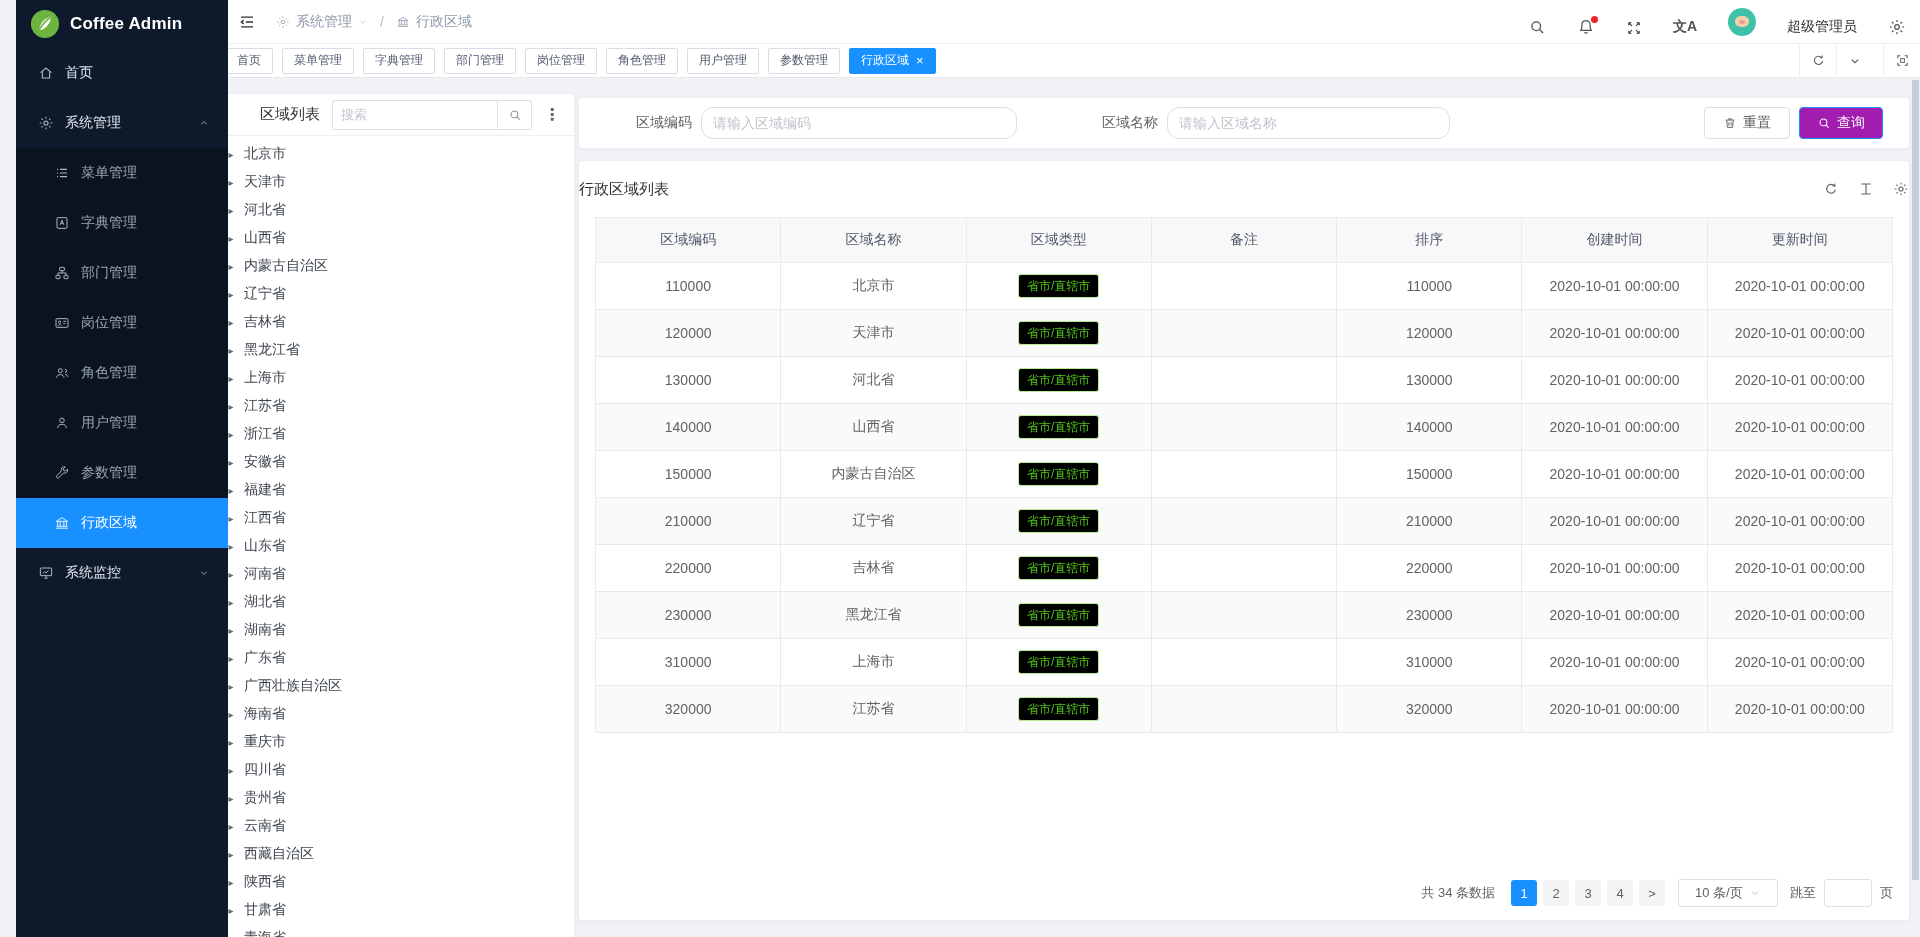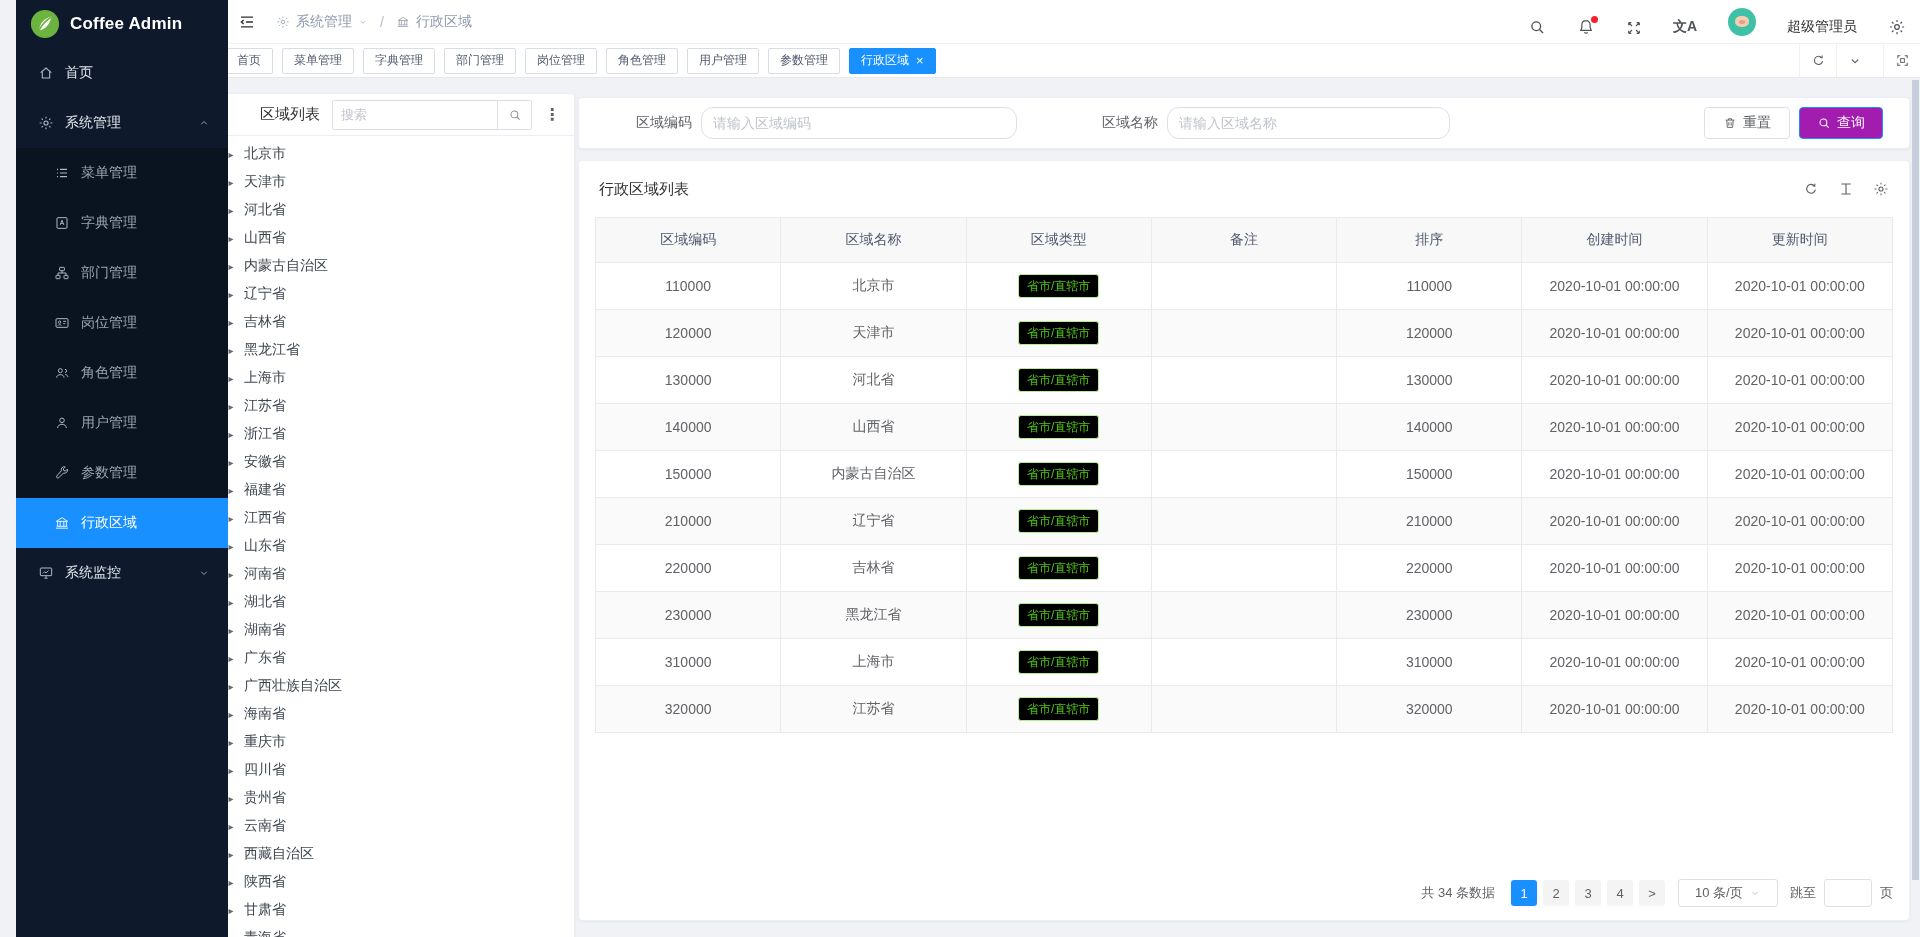--- a/index.html
+++ b/index.html
@@ -79,21 +79,21 @@
   .f-input.w1 { width:316px; }
   .f-input.w2 { width:283px; }
   .f-btns { margin-left:auto; display:flex; gap:9px; }
   .btn { height:32px; display:flex; align-items:center; justify-content:center; gap:6px;
     border-radius:4px; font-size:14px; cursor:pointer;text-align:right; }
   .btn.plain { width:86px; background:#fff; border:1px solid #dcdfe6; color:#606266; }
   .btn.primary { width:84px; background:#a21caf; border:1px solid #1890ff; color:#fff; }
 
   
   .table-card { left:366px; top:82px; width:1332px; height:761px; }
-  .card-head { height:56px; display:flex; align-items:center; padding:0 20px; }
+  .card-head { height:56px; display:flex; align-items:center; padding:0 0; }
   .card-title { font-size:15px; color:#303133; }
   .tools { margin-left:auto; display:flex; gap:19px; color:#606266; }
   .tools .tool { cursor:pointer; }
   table.grid { width:calc(100% - 32px); margin:0 16px; border-collapse:collapse; table-layout:fixed; }
   .grid th { height:45px; background:#f8f8f9; border:1px solid #e8eaec; font-size:14px; font-weight:500; color:#515a6e; text-align:center; }
   .grid td { height:47px; border:1px solid #e8eaec; font-size:14px; color:#606266; text-align:center; }
   .grid tbody tr:nth-child(even) td { background:#fafafa; }
   .tag { display:inline-block; padding:2px 8px; font-size:12px; color:#52c41a; background:#000000;
     border:1px solid #b7eb8f; border-radius:3px; line-height:1.5; }
 

